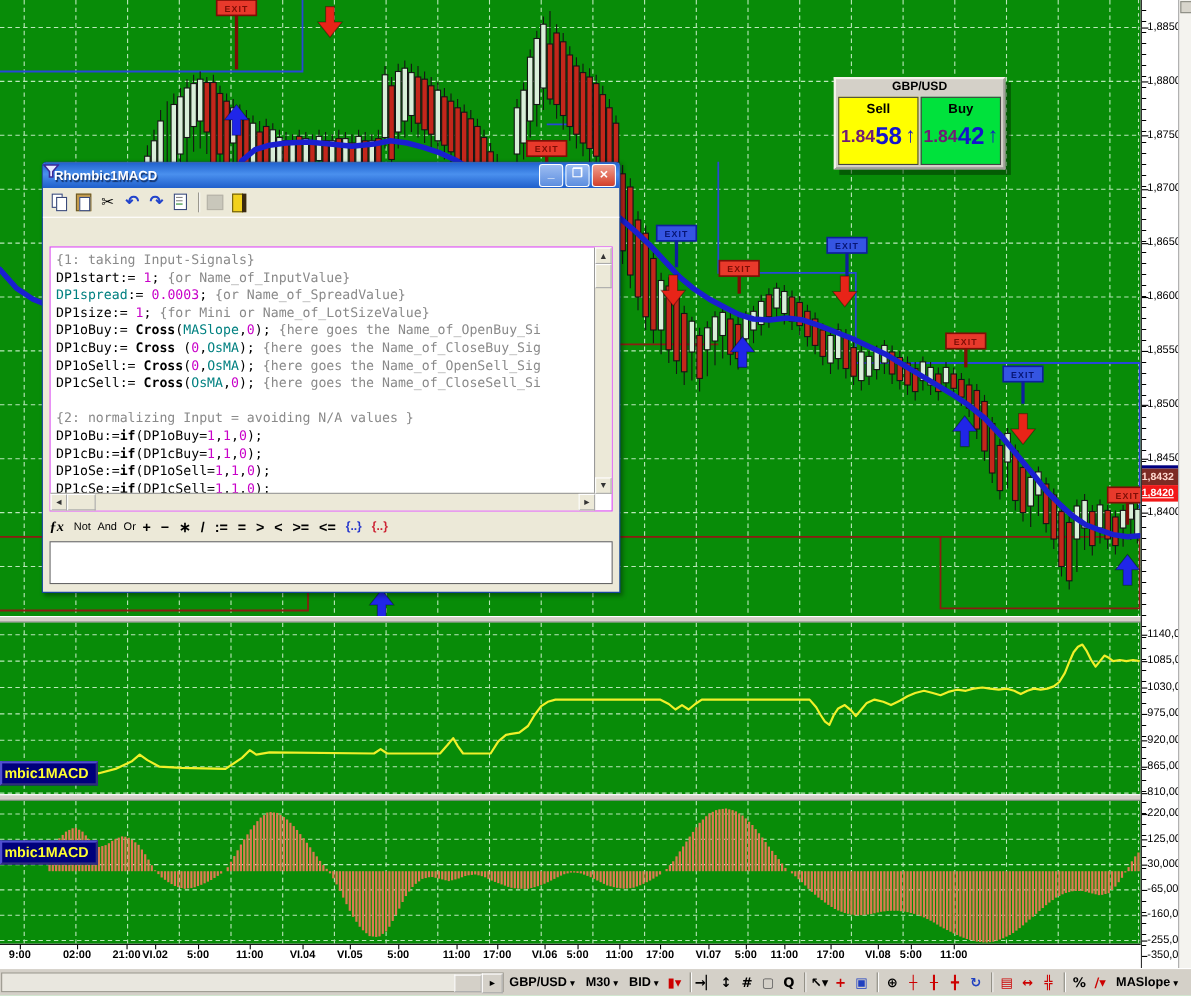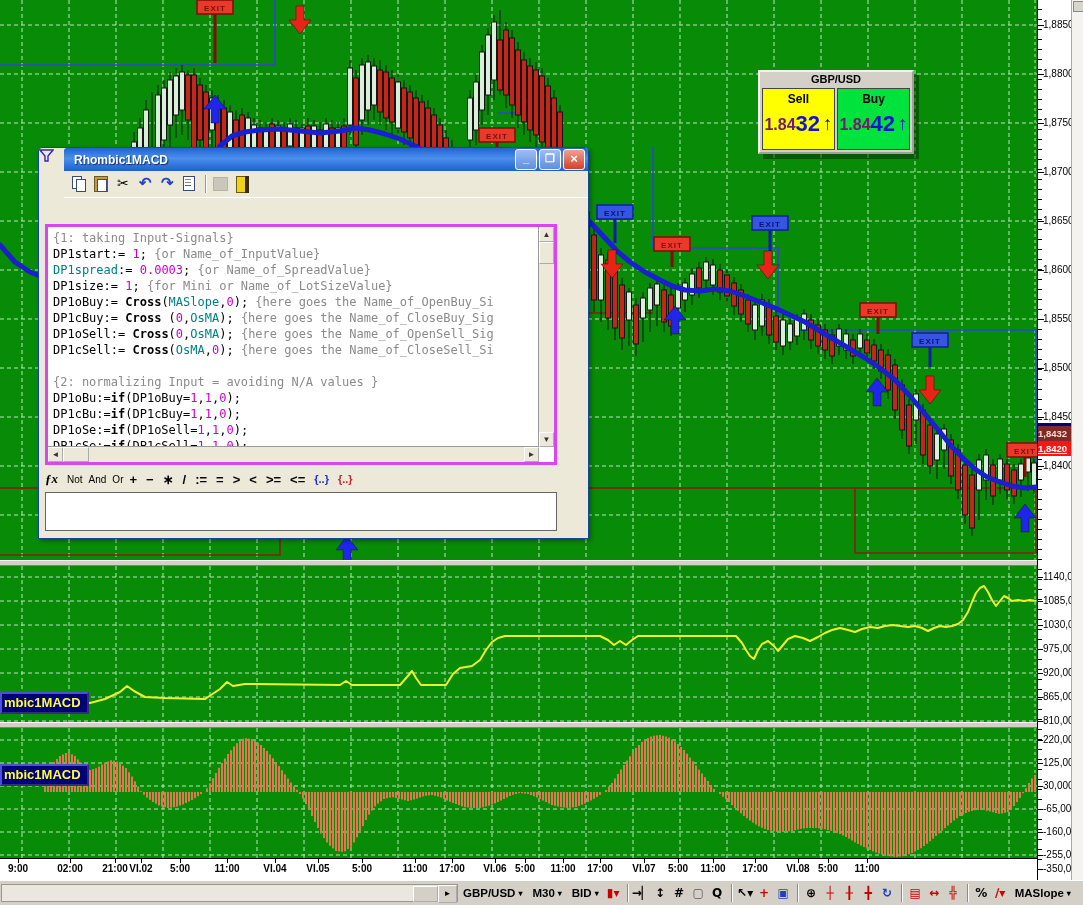--- a/index.html
+++ b/index.html
@@ -64,21 +64,21 @@
   .qb-cell{flex:1;height:60px;border:1px solid #444;text-align:center;}
   #qb-sell{background:#FFFF00;} #qb-buy{background:#00E23C;}
   .qb-side{font-size:12px;font-weight:700;margin-top:3px;}
   .qb-price{display:flex;align-items:flex-end;justify-content:center;margin-top:8px;}
   .qb-base{font-size:16px;font-weight:700;color:#701a75;}
   .qb-big{font-size:22px;font-weight:700;color:#1414CC;line-height:20px;}
   .qb-arr{font-size:19px;font-weight:700;color:#1414CC;line-height:20px;margin-left:3px;}
   
   #dialog{position:absolute;left:38px;top:147px;width:524px;height:390px;background:#ECE9D8;
           border:1px solid #16459E;border-radius:4px 4px 0 0;z-index:30;
-          box-shadow:2px 2px 4px rgba(0,0,0,.35);padding-left:25px;}
+          box-shadow:2px 2px 4px rgba(0,0,0,.35);}
   #dlg-title{height:23px;border-radius:3px 3px 0 0;display:flex;align-items:center;padding:0 3px 0 5px;
              background:linear-gradient(180deg,#2163CF,#4A90EE 45%,#1F5FCB);}
   #dlg-title .ttl{color:#fff;font-size:12px;font-weight:700;margin-left:5px;flex:1;
                   text-shadow:1px 1px 1px #10306a;}
   .win-btn{width:20px;height:19px;margin-left:2px;border-radius:3px;border:1px solid #fff;
            font-size:11px;font-weight:700;text-align:center;line-height:17px;color:#fff;}
   .wb-gray{background:linear-gradient(180deg,#9DBDF2,#5E8FDF);}
   .wb-close{background:linear-gradient(180deg,#F0A090,#D4402A);font-size:13px;}
   #dlg-toolbar{height:26px;display:flex;align-items:center;padding-left:5px;
                border-bottom:1px solid #fff;}
@@ -103,21 +103,21 @@
   .exit-icon::before{content:"";position:absolute;left:4px;top:2px;width:8px;height:15px;
         background:#F2D11C;border:1px solid #6a5a10;}
   .exit-icon::after{content:"";position:absolute;left:13px;top:2px;width:4px;height:17px;
         background:#3A2A10;}
   #dlg-tabs{height:26px;display:flex;align-items:flex-end;padding-left:6px;}
   .tab{padding:3px 9px 2px 9px;margin-right:1px;border:1px solid #8a8a8a;border-bottom:none;
        border-radius:3px 3px 0 0;background:#E4E1D0;font-size:12px;font-weight:700;color:#000;}
   .tab.active{background:#F4F3EC;position:relative;top:0;padding:4px 11px 3px 11px;
        outline:1px dotted #444;outline-offset:-4px;}
   #code-wrap{position:absolute;left:6px;top:76px;width:512px;height:241px;background:#fff;
-             border:3px solid #d946ef;box-sizing:border-box;}
+             border:1px solid #d946ef;box-sizing:border-box;}
   #code-content{position:absolute;left:0;top:0;right:15px;bottom:15px;overflow:hidden;
                 padding:3px 0 0 5px;font-family:"DejaVu Sans Mono",monospace;font-size:12px;
                 line-height:16px;white-space:pre;}
   .code-line{min-height:16px;}
   .seg-c{color:#8A8A8A;} .seg-n{color:#C800C8;} .seg-t{color:#008080;}
   .seg-k{font-weight:700;color:#000;} .seg-p{color:#000;}
   .sbar{position:absolute;background:#ECE9D8;}
   #code-vscroll{right:0;top:0;width:15px;bottom:15px;border-left:1px solid #999;}
   #code-hscroll{left:0;bottom:0;height:15px;right:15px;border-top:1px solid #999;}
   .sb-btn{position:absolute;width:15px;height:15px;background:#ECE9D8;border:1px outset #fff;
@@ -1082,21 +1082,21 @@
       </button>
     </div>
 
   <div id="quote-box">
     <div id="qb-header">GBP/USD</div>
     <div id="qb-cells">
       <div class="qb-cell" id="qb-sell">
         <div class="qb-side">Sell</div>
         <div class="qb-price">
           <span class="qb-base">1.84</span>
-            <span class="qb-big">32</span>
+            <span class="qb-big">58</span>
             <span class="qb-arr">↑</span>
         </div>
       </div>
       <div class="qb-cell" id="qb-buy">
         <div class="qb-side">Buy</div>
         <div class="qb-price">
           <span class="qb-base">1.84</span>
             <span class="qb-big">42</span>
             <span class="qb-arr">↑</span>
         </div>

